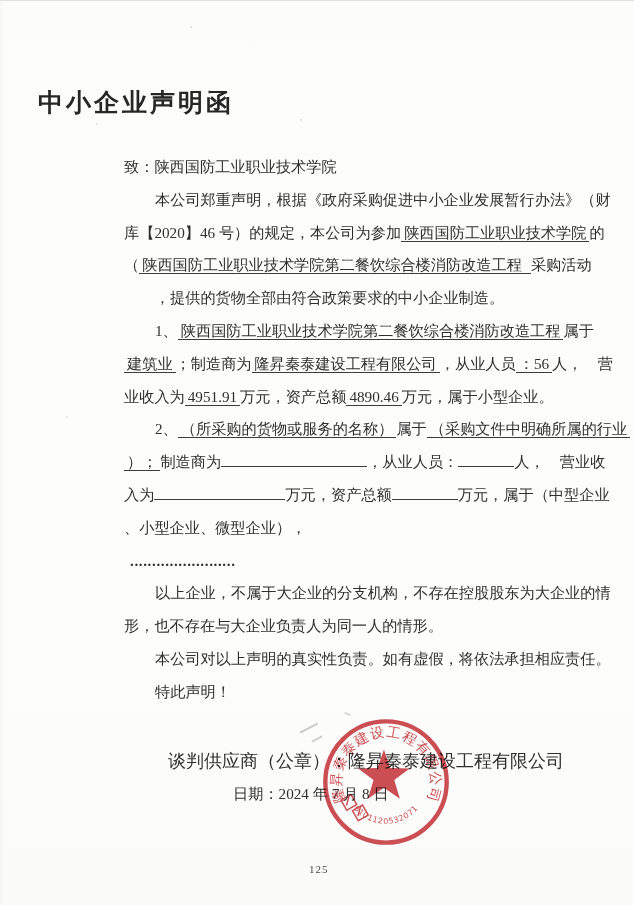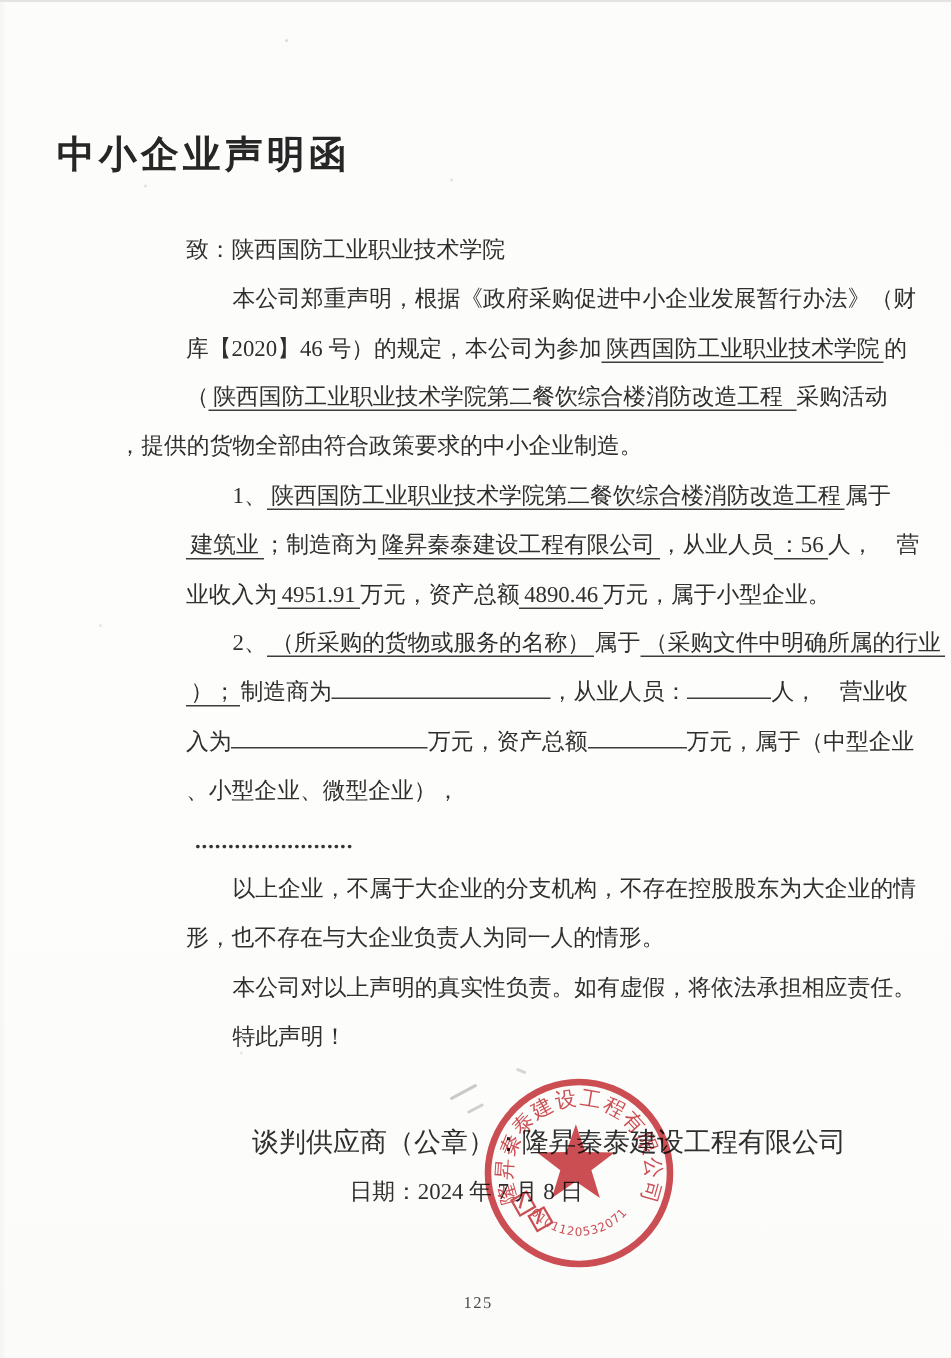--- a/index.html
+++ b/index.html
@@ -16,21 +16,21 @@
     position:absolute; top:85px; left:0; width:100%;
     text-align:left; text-indent:38px;
     font-size:25px; font-weight:700; letter-spacing:3px; color:#262626;
   }
   .doc-body {
     position:absolute; left:88px; top:150px; width:492px;
     font-size:15.2px; line-height:32.8px; white-space:nowrap;
   }
   .line { height:32.8px;margin-left:36px; }
   .ind { padding-left:31px; }
-  .hang { margin-left:-9px; }
+  .hang { margin-left:-9px;text-align:center; }
   .u { border-bottom:1px solid #3c3c3c; padding:0 3px; }
   .gap-r { padding-right:9px; }
   .blank { display:inline-block; border-bottom:1px solid #3c3c3c; height:1.05em; vertical-align:baseline; }
   .b-manu { width:146px; } .b-staff { width:56px; } .b-rev { width:131px; } .b-asset { width:66px; }
   .dots { letter-spacing:0.6px; font-weight:700; padding-left:6px; color:#333; }
   .sig-supplier { position:absolute; left:168px; top:748px; font-size:18px; }
   .sig-date { position:absolute; left:233px; top:783px; font-size:15.2px; }
   .page-num { position:absolute; left:309px; top:862px; font-size:11px; color:#4a4a4a; letter-spacing:1px; }
   .seal {
     position:absolute; left:318px; top:713px; width:136px; height:136px;

